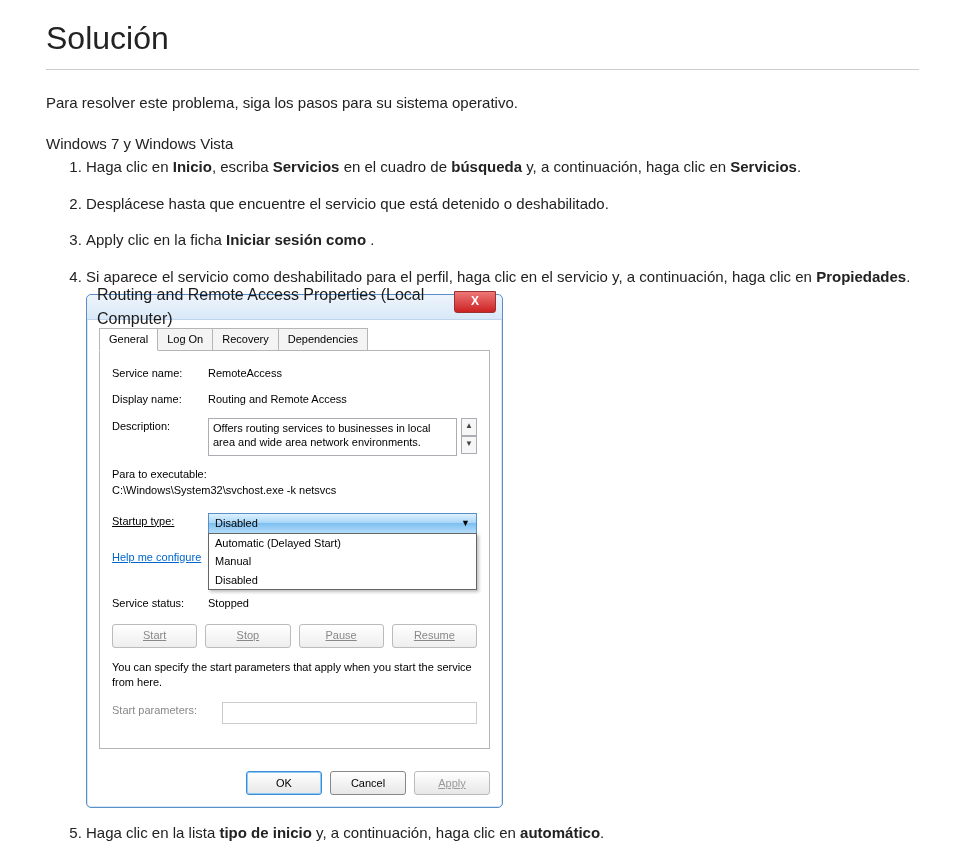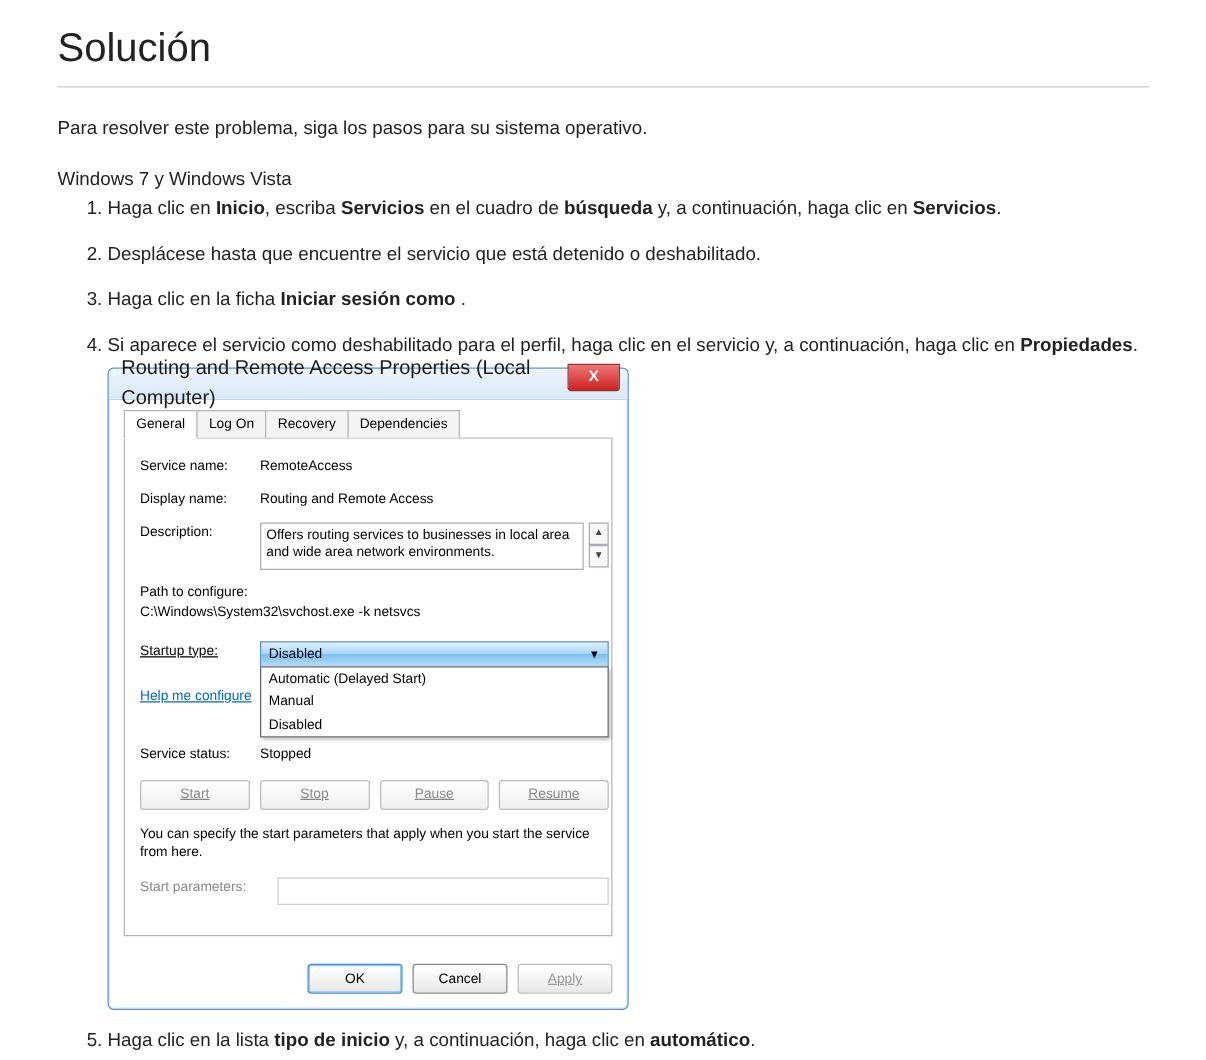--- a/index.html
+++ b/index.html
@@ -97,21 +97,21 @@
   }
   .tab.active {
     background: #fff;
     border-bottom: 1px solid #fff;
     margin-bottom: -1px;
     z-index: 2;
   }
   .panel {
     border: 1px solid #b5b5b5;
     border-top: none;
-    padding: 14px 2px 14px 12px;
+    padding: 14px 12px 14px 12px;
     background: #fff;
   }
   .row {
     display: flex;
     margin-bottom: 10px;
   }
   .lbl { width: 96px; flex-shrink: 0; }
   .val { flex: 1; }
   .desc-box {
     flex: 1;
@@ -227,21 +227,21 @@
 
 <div class="intro">Para resolver este problema, siga los pasos para su sistema operativo.</div>
 <div class="os-label">Windows 7 y Windows Vista</div>
 
 <ol class="steps">
   <li>
     <span>Haga clic en </span><b>Inicio</b><span>, escriba </span><b>Servicios</b><span> en el cuadro de </span><b>búsqueda</b><span> y, a continuación, haga clic en </span><b>Servicios</b><span>.</span>
   </li>
   <li>Desplácese hasta que encuentre el servicio que está detenido o deshabilitado.</li>
   <li>
-    <span>Haga clic en la ficha </span><b>Iniciar sesión como </b><span>.</span>
+    <span>Apply clic en la ficha </span><b>Iniciar sesión como </b><span>.</span>
   </li>
   <li>
     <span>Si aparece el servicio como deshabilitado para el perfil, haga clic en el servicio y, a continuación, haga clic en </span><b>Propiedades</b><span>.</span>
 
     
     <div class="win-frame">
       <div class="titlebar">
         <span>Routing and Remote Access Properties (Local Computer)</span>
       </div>
       <div class="close-btn">X</div>
@@ -265,21 +265,21 @@
           </div>
           <div class="row">
             <div class="lbl">Description:</div>
             <div class="desc-box">Offers routing services to businesses in local area and wide area network environments.</div>
             <div class="scroll-arrows">
               <div class="sa">▲</div>
               <div class="sa">▼</div>
             </div>
           </div>
           <div class="path-block">
-            <div>Path to configure:</div>
+            <div>Para to executable:</div>
             <div>C:\Windows\System32\svchost.exe -k netsvcs</div>
           </div>
           <div class="row" style="margin-bottom:0;">
             <div class="lbl underline-text">Startup type:</div>
             <div class="dropdown-wrap">
               <div class="combo">
                 <span>Disabled</span>
                 <span class="combo-arrow">▼</span>
               </div>
               <div class="dropdown-list">

